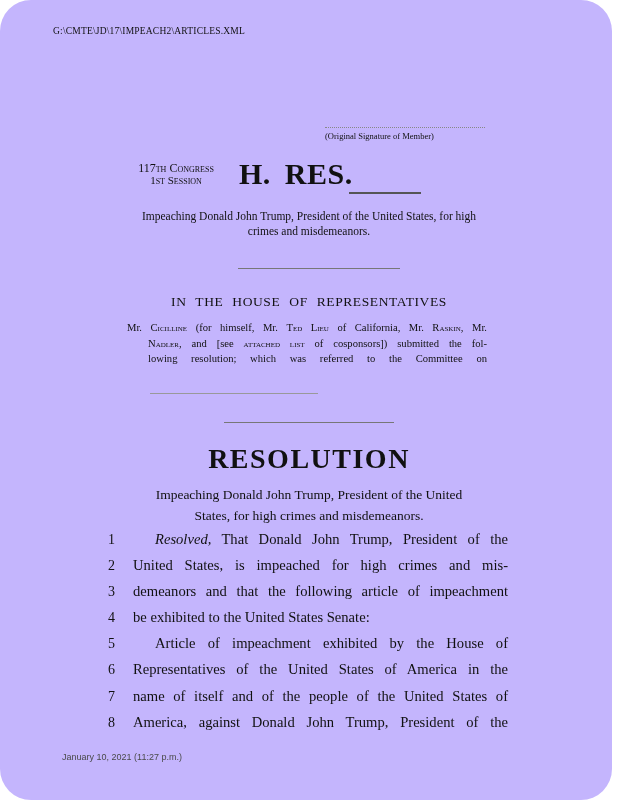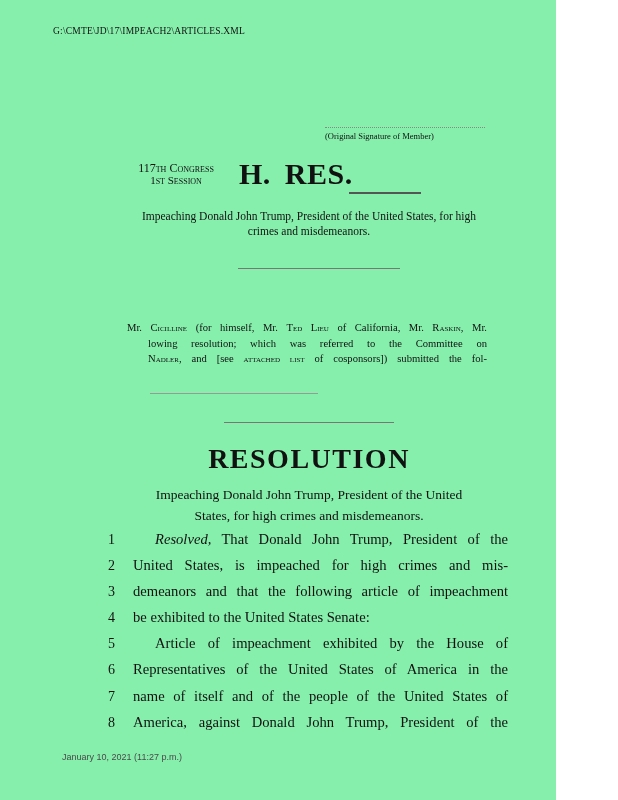--- a/index.html
+++ b/index.html
@@ -1,18 +1,18 @@
 <!DOCTYPE html>
 <html><head>
 <meta charset="utf-8">
 <style>
   html,body { margin:0; padding:0; background:#ffffff; }
   .page {
-    position:relative; width:556px; height:800px; background:#86efac;
-    font-family:"Liberation Serif", serif; color:#111; overflow:hidden;
+    position:relative; width:612px; height:800px; background:#c4b5fd;
+    font-family:"Liberation Serif", serif; color:#111; overflow:hidden;border-radius:31px;
   }
   .sc { font-variant:small-caps; }
   .italic { font-style:italic; }
 
   .xml-path {
     position:absolute; left:53px; top:26px;
     font-size:9.5px; letter-spacing:0.2px; white-space:nowrap;
   }
 
   .sig-block { position:absolute; left:325px; top:119px; width:160px; }
@@ -100,25 +100,26 @@
   <div class="hres">H. RES.</div>
   <div class="hres-blank"></div>
 
   <div class="measure-title">
     <div>Impeaching Donald John Trump, President of the United States, for high</div>
     <div>crimes and misdemeanors.</div>
   </div>
 
   <div class="rule-1"></div>
 
+  <div class="house-heading">IN THE HOUSE OF REPRESENTATIVES</div>
 
   <div class="sponsor">
     <div class="sponsor-line"><span>Mr. </span><span class="sc">Cicilline</span><span> (for himself, Mr. </span><span class="sc">Ted Lieu</span><span> of California, Mr. </span><span class="sc">Raskin</span><span>, Mr.</span></div>
+    <div class="sponsor-line cont"><span class="sc">Nadler</span><span>, and [see </span><span class="sc">attached list</span><span> of cosponsors]) submitted the fol-</span></div>
     <div class="sponsor-line cont"><span>lowing resolution; which was referred to the Committee on</span></div>
-    <div class="sponsor-line cont"><span class="sc">Nadler</span><span>, and [see </span><span class="sc">attached list</span><span> of cosponsors]) submitted the fol-</span></div>
   </div>
 
   <div class="committee-blank"></div>
 
   <div class="rule-2"></div>
 
   <div class="resolution-heading">RESOLUTION</div>
 
   <div class="res-title">
     <div>Impeaching Donald John Trump, President of the United</div>

